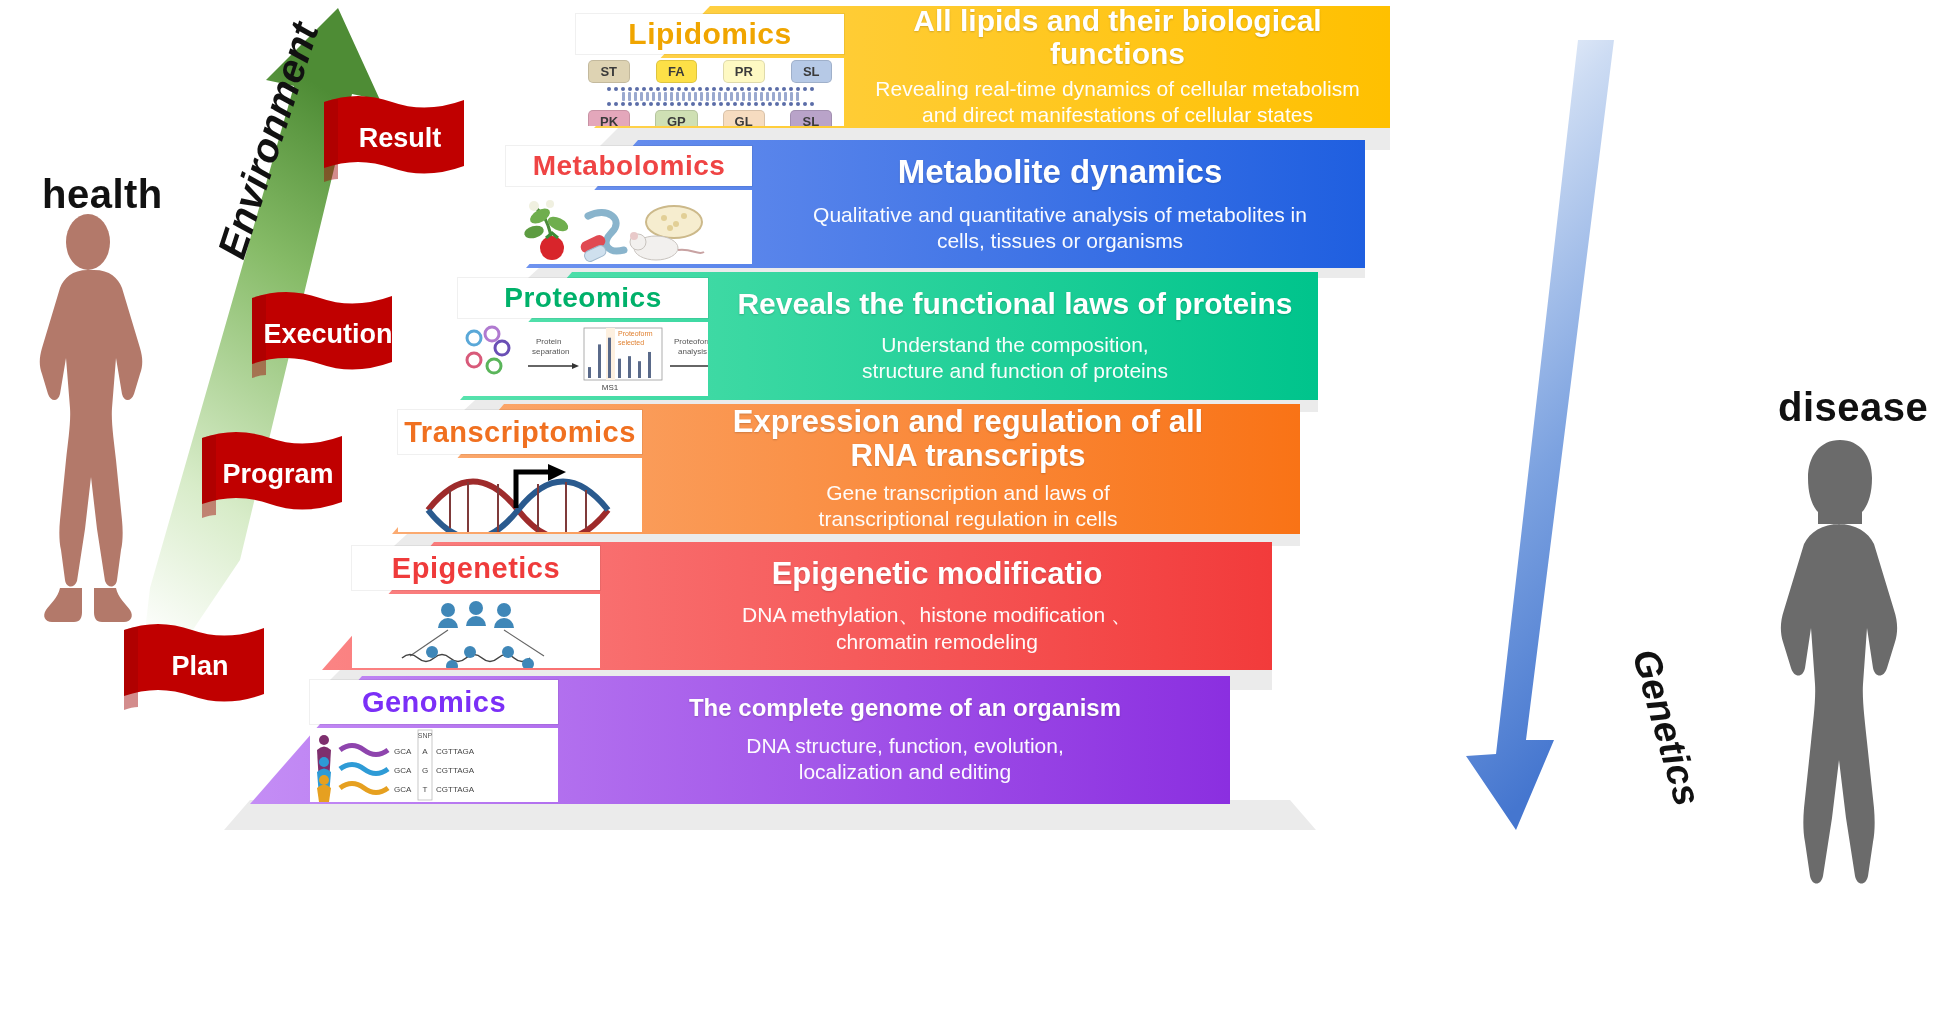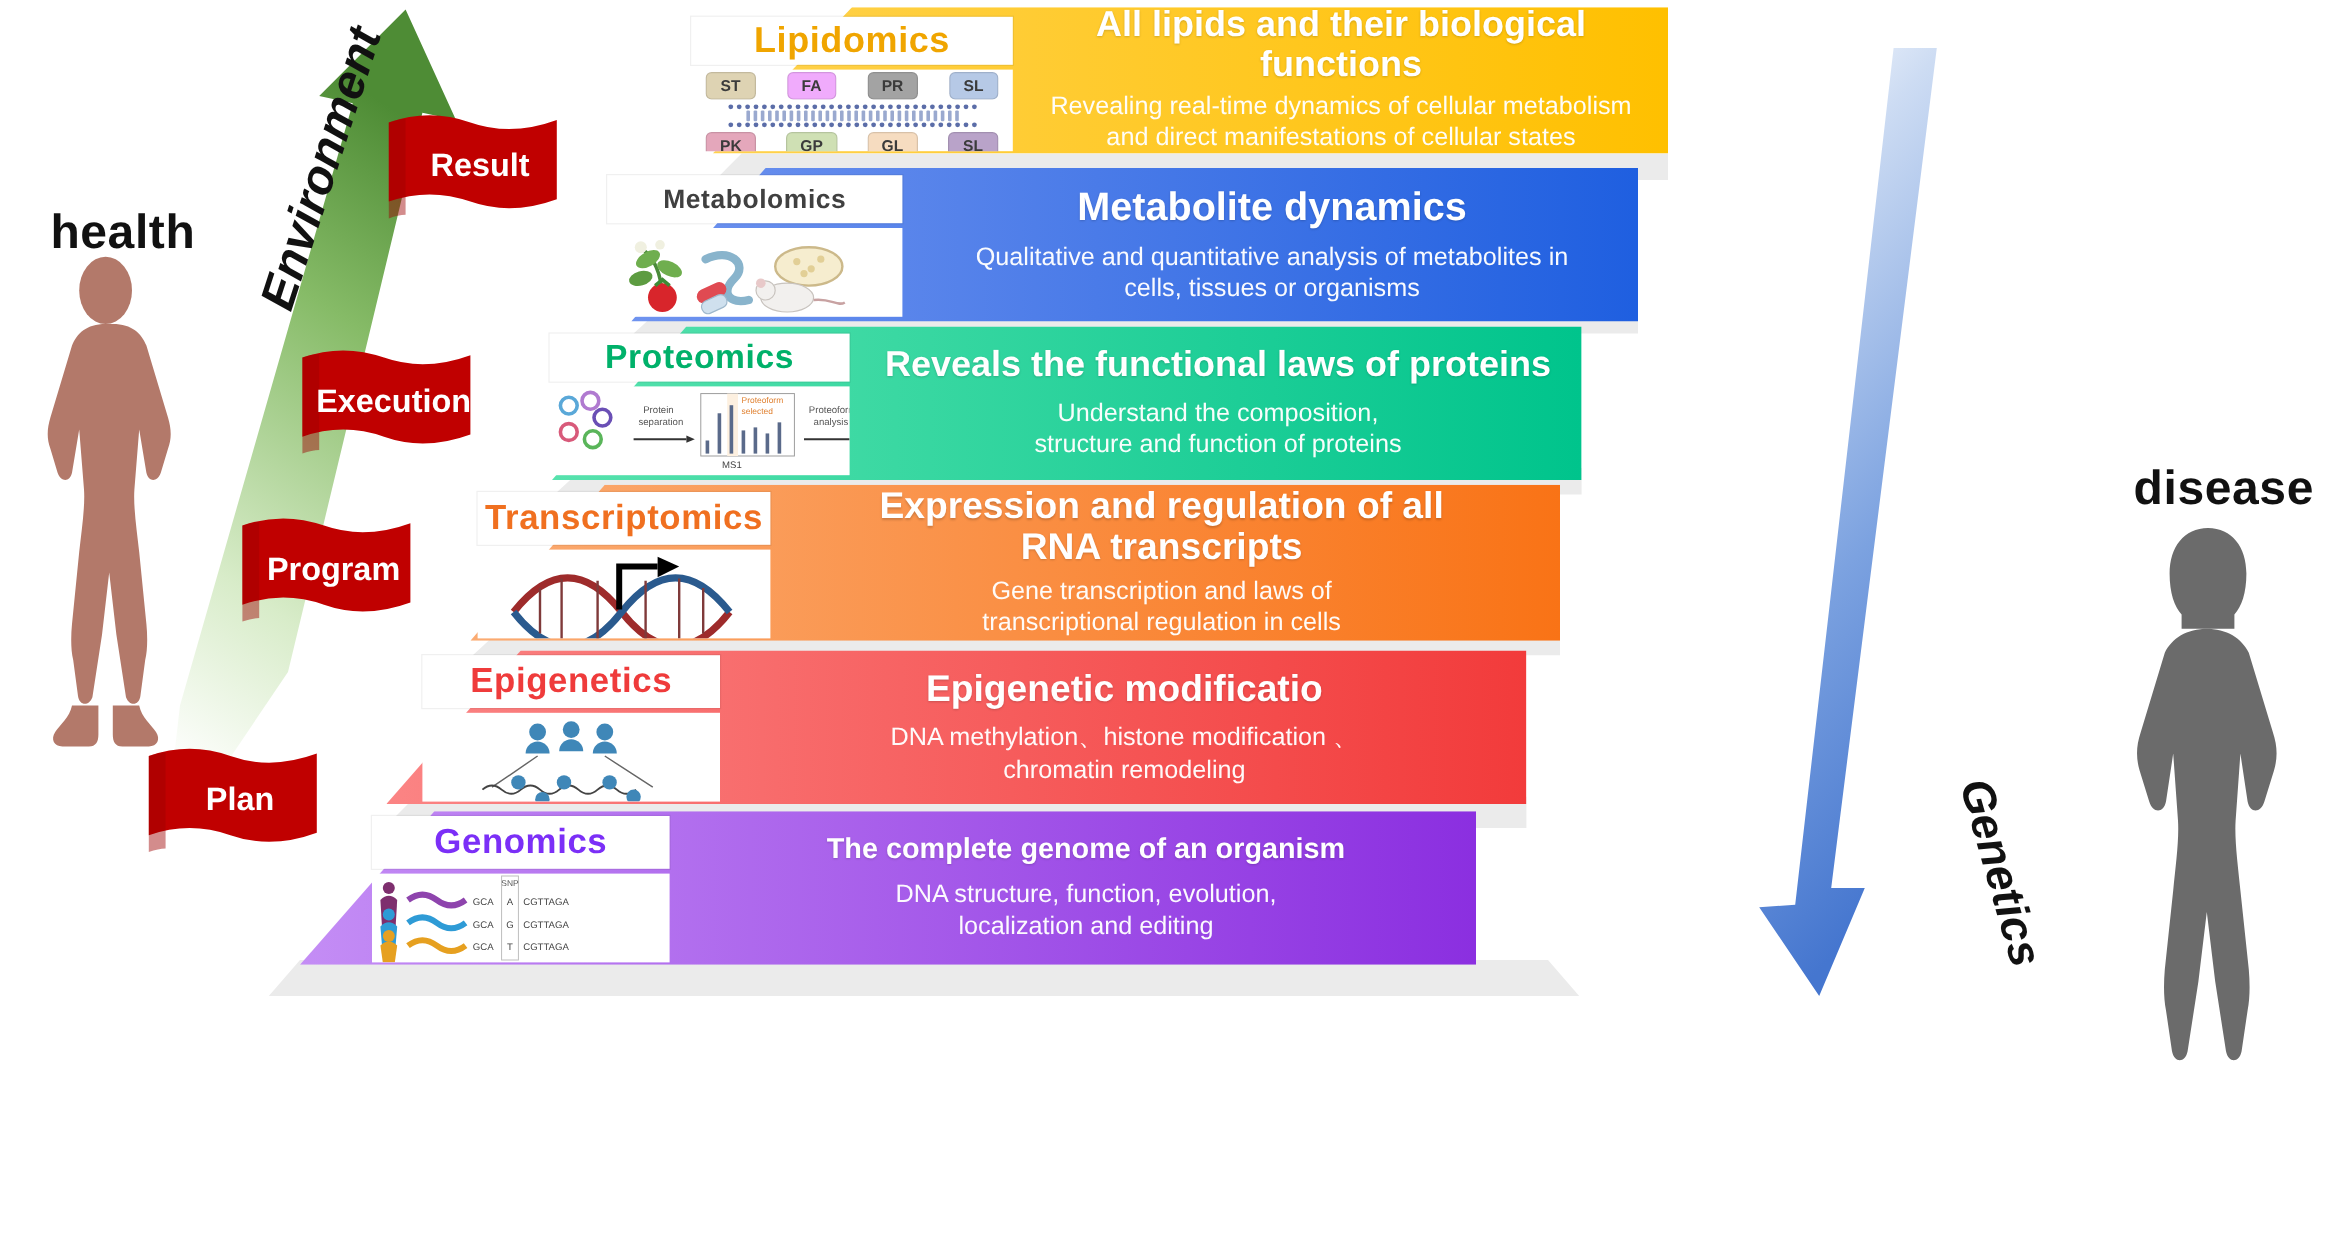--- a/index.html
+++ b/index.html
@@ -111,22 +111,22 @@
           <polygon points="116,0 796,0 796,122 0,122" fill="url(#grad-lipidomics)"></polygon>
         </svg>
         <div class="cardcol" style="position: absolute; z-index: 5; left: -18px; top: 0px; width: 268px; height: 122px;">
           <div class="titlecard" style="position: absolute; left: 0px; top: 8px; width: 268px; height: 40px;">
             <div class="titletext" style="font-size: 30px; color: rgb(240, 165, 0);">Lipidomics</div>
           </div>
           <div class="picturecard" style="position: absolute; left: 0px; top: 52px; width: 268px; height: 68px;">
             <div style="padding:4px 12px;display:flex;flex-direction:column;gap:4px;justify-content:center;height:100%;">
               <div style="display:flex;gap:26px;justify-content:center;">
                 <span class="mini-badge" style="background:#ded3b3;">ST</span>
-                <span class="mini-badge" style="background:#f0abfc;">FA</span>
-                <span class="mini-badge" style="background:#a3a3a3;">PR</span>
+                <span class="mini-badge" style="background:#fde047;">FA</span>
+                <span class="mini-badge" style="background:#fef9c3;">PR</span>
                 <span class="mini-badge" style="background:#b6c9e6;">SL</span>
               </div>
               <div style="display:flex;flex-direction:column;align-items:center;gap:1px;">
                 <div style="display:flex;gap:3px;">
                   <span style="width:4px;height:4px;border-radius:50%;background:#5b6da8;display:inline-block;"></span>
                   <span style="width:4px;height:4px;border-radius:50%;background:#5b6da8;display:inline-block;"></span>
                   <span style="width:4px;height:4px;border-radius:50%;background:#5b6da8;display:inline-block;"></span>
                   <span style="width:4px;height:4px;border-radius:50%;background:#5b6da8;display:inline-block;"></span>
                   <span style="width:4px;height:4px;border-radius:50%;background:#5b6da8;display:inline-block;"></span>
                   <span style="width:4px;height:4px;border-radius:50%;background:#5b6da8;display:inline-block;"></span>
@@ -240,21 +240,21 @@
           <defs>
             <linearGradient id="grad-metabolomics" x1="0" y1="0" x2="1" y2="0">
               <stop offset="0%" stop-color="#6f93ef"></stop>
               <stop offset="100%" stop-color="#1f5fe0"></stop>
             </linearGradient>
           </defs>
           <polygon points="112,0 839,0 839,128 0,128" fill="url(#grad-metabolomics)"></polygon>
         </svg>
         <div class="cardcol" style="position: absolute; z-index: 5; left: -20px; top: 0px; width: 246px; height: 128px;">
           <div class="titlecard" style="position: absolute; left: 0px; top: 6px; width: 246px; height: 40px;">
-            <div class="titletext" style="font-size: 22px; color: #404040;">Metabolomics</div>
+            <div class="titletext" style="font-size: 28px; color: #ef4444;">Metabolomics</div>
           </div>
           <div class="picturecard" style="position: absolute; left: 0px; top: 50px; width: 246px; height: 74px;"><svg width="246" height="74">
               <g>
                 <path d="M46 62 C46 40 40 26 30 18" stroke="#4a8b3a" stroke-width="3" fill="none"></path>
                 <ellipse cx="34" cy="26" rx="11" ry="6" fill="#6fae4e" transform="rotate(-30 34 26)"></ellipse>
                 <ellipse cx="52" cy="34" rx="11" ry="6" fill="#6fae4e" transform="rotate(25 52 34)"></ellipse>
                 <ellipse cx="28" cy="42" rx="10" ry="6" fill="#5d9c41" transform="rotate(-15 28 42)"></ellipse>
                 <circle cx="28" cy="16" r="5" fill="#f0f0e0"></circle>
                 <circle cx="44" cy="14" r="4" fill="#f0f0e0"></circle>
               </g>

